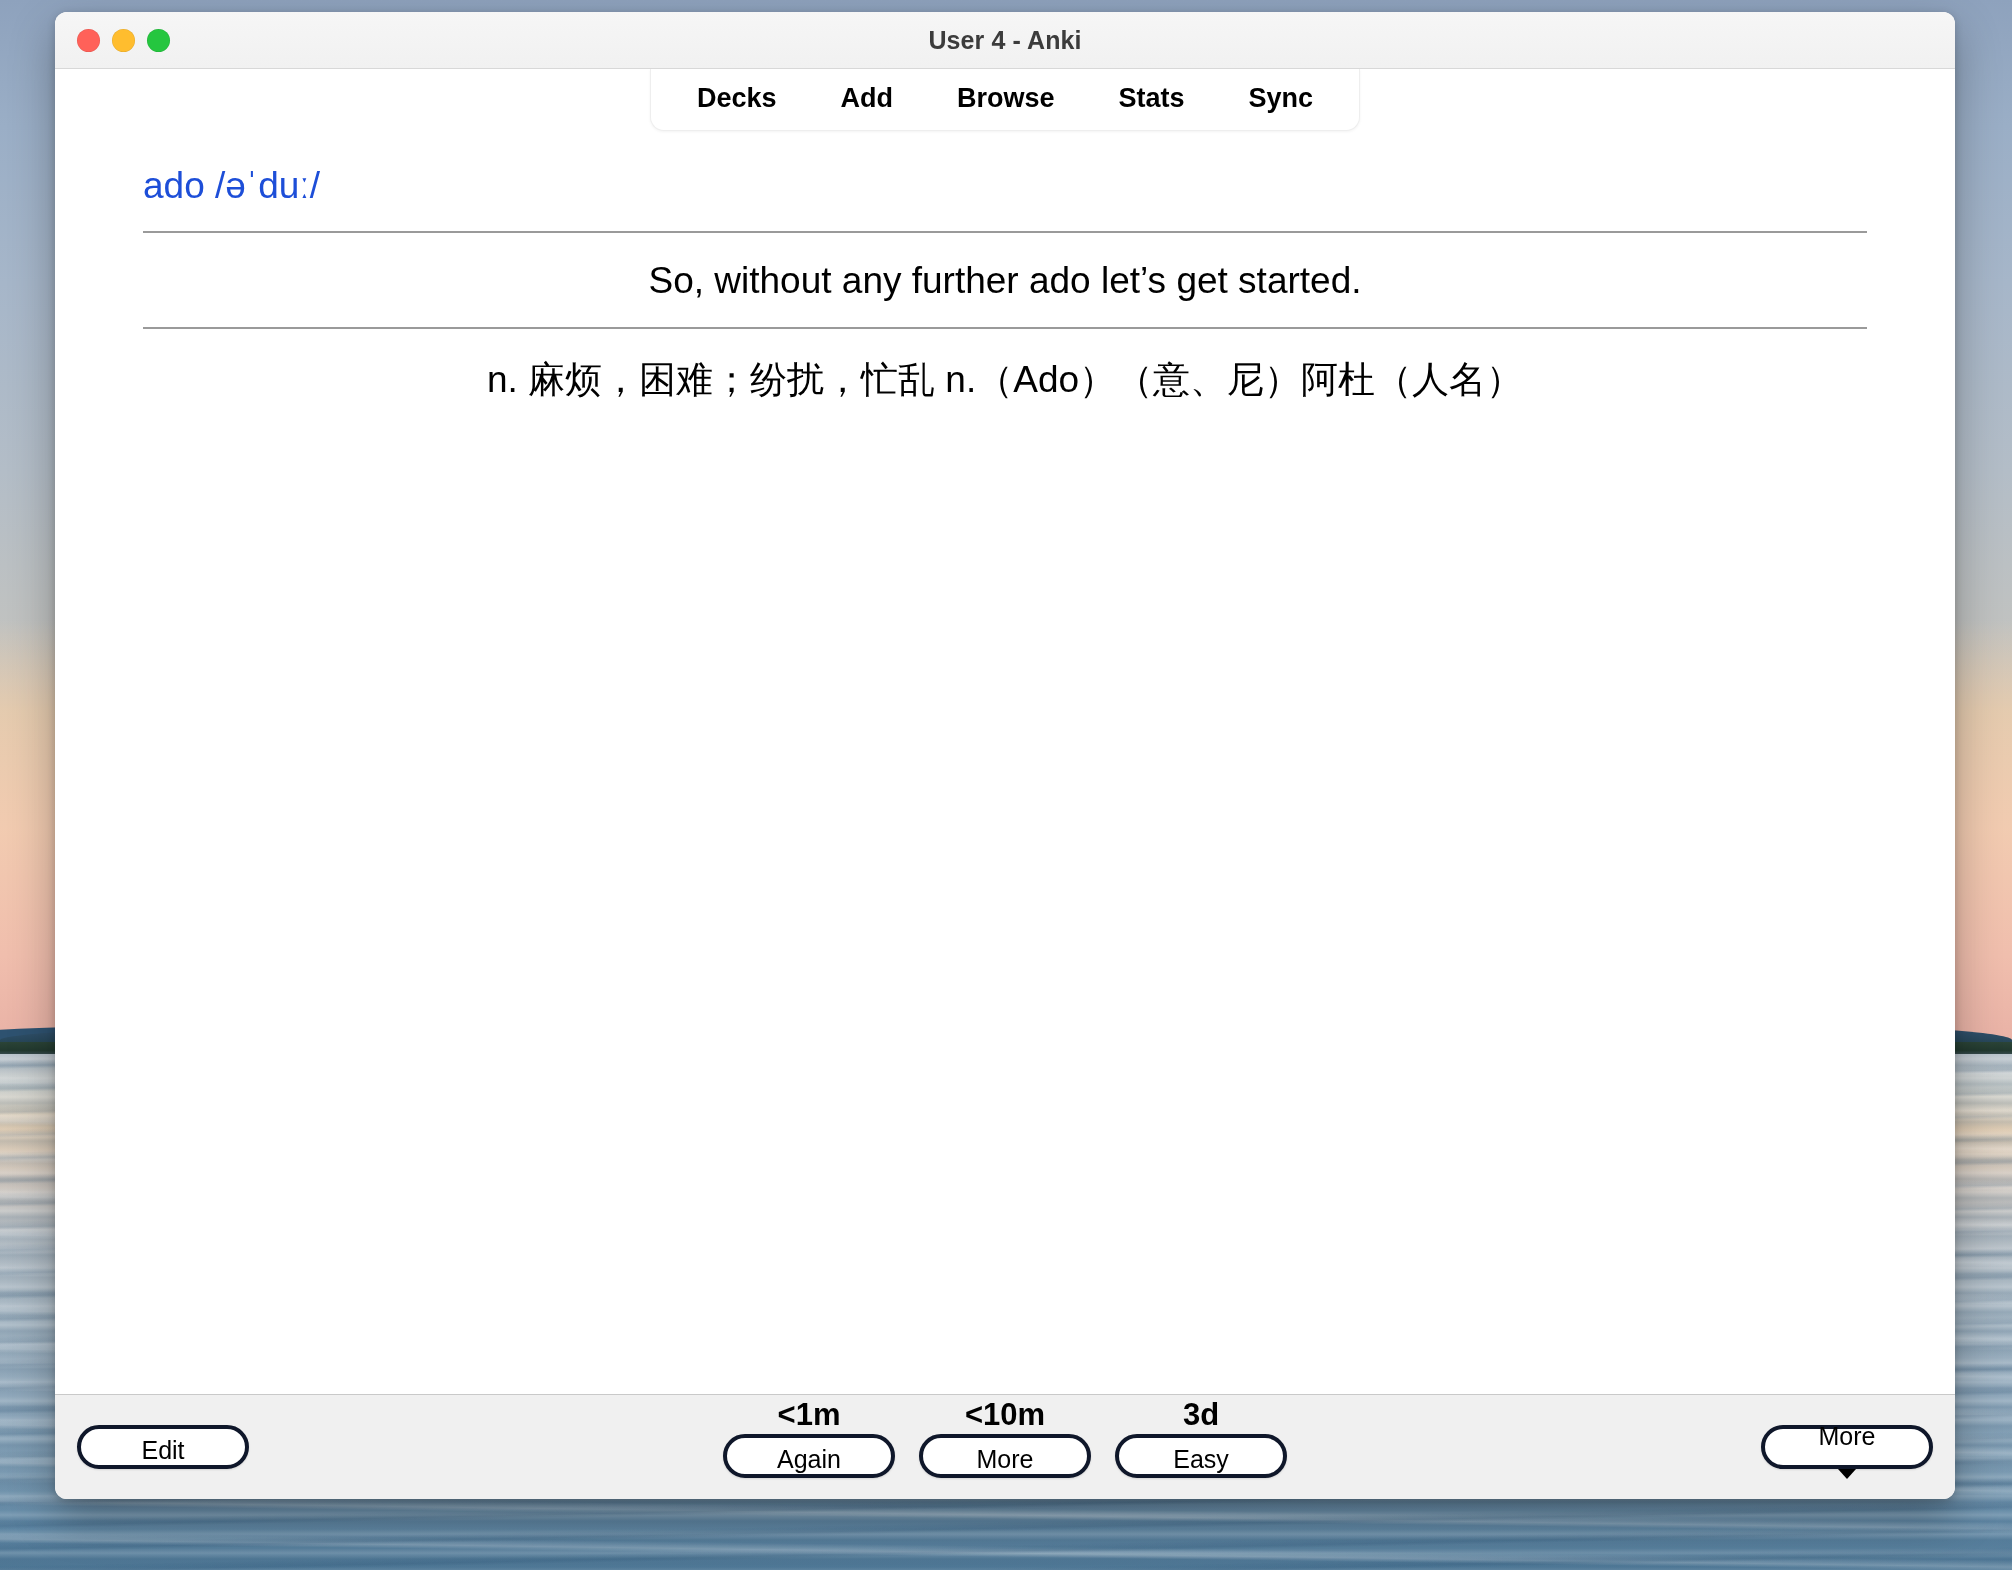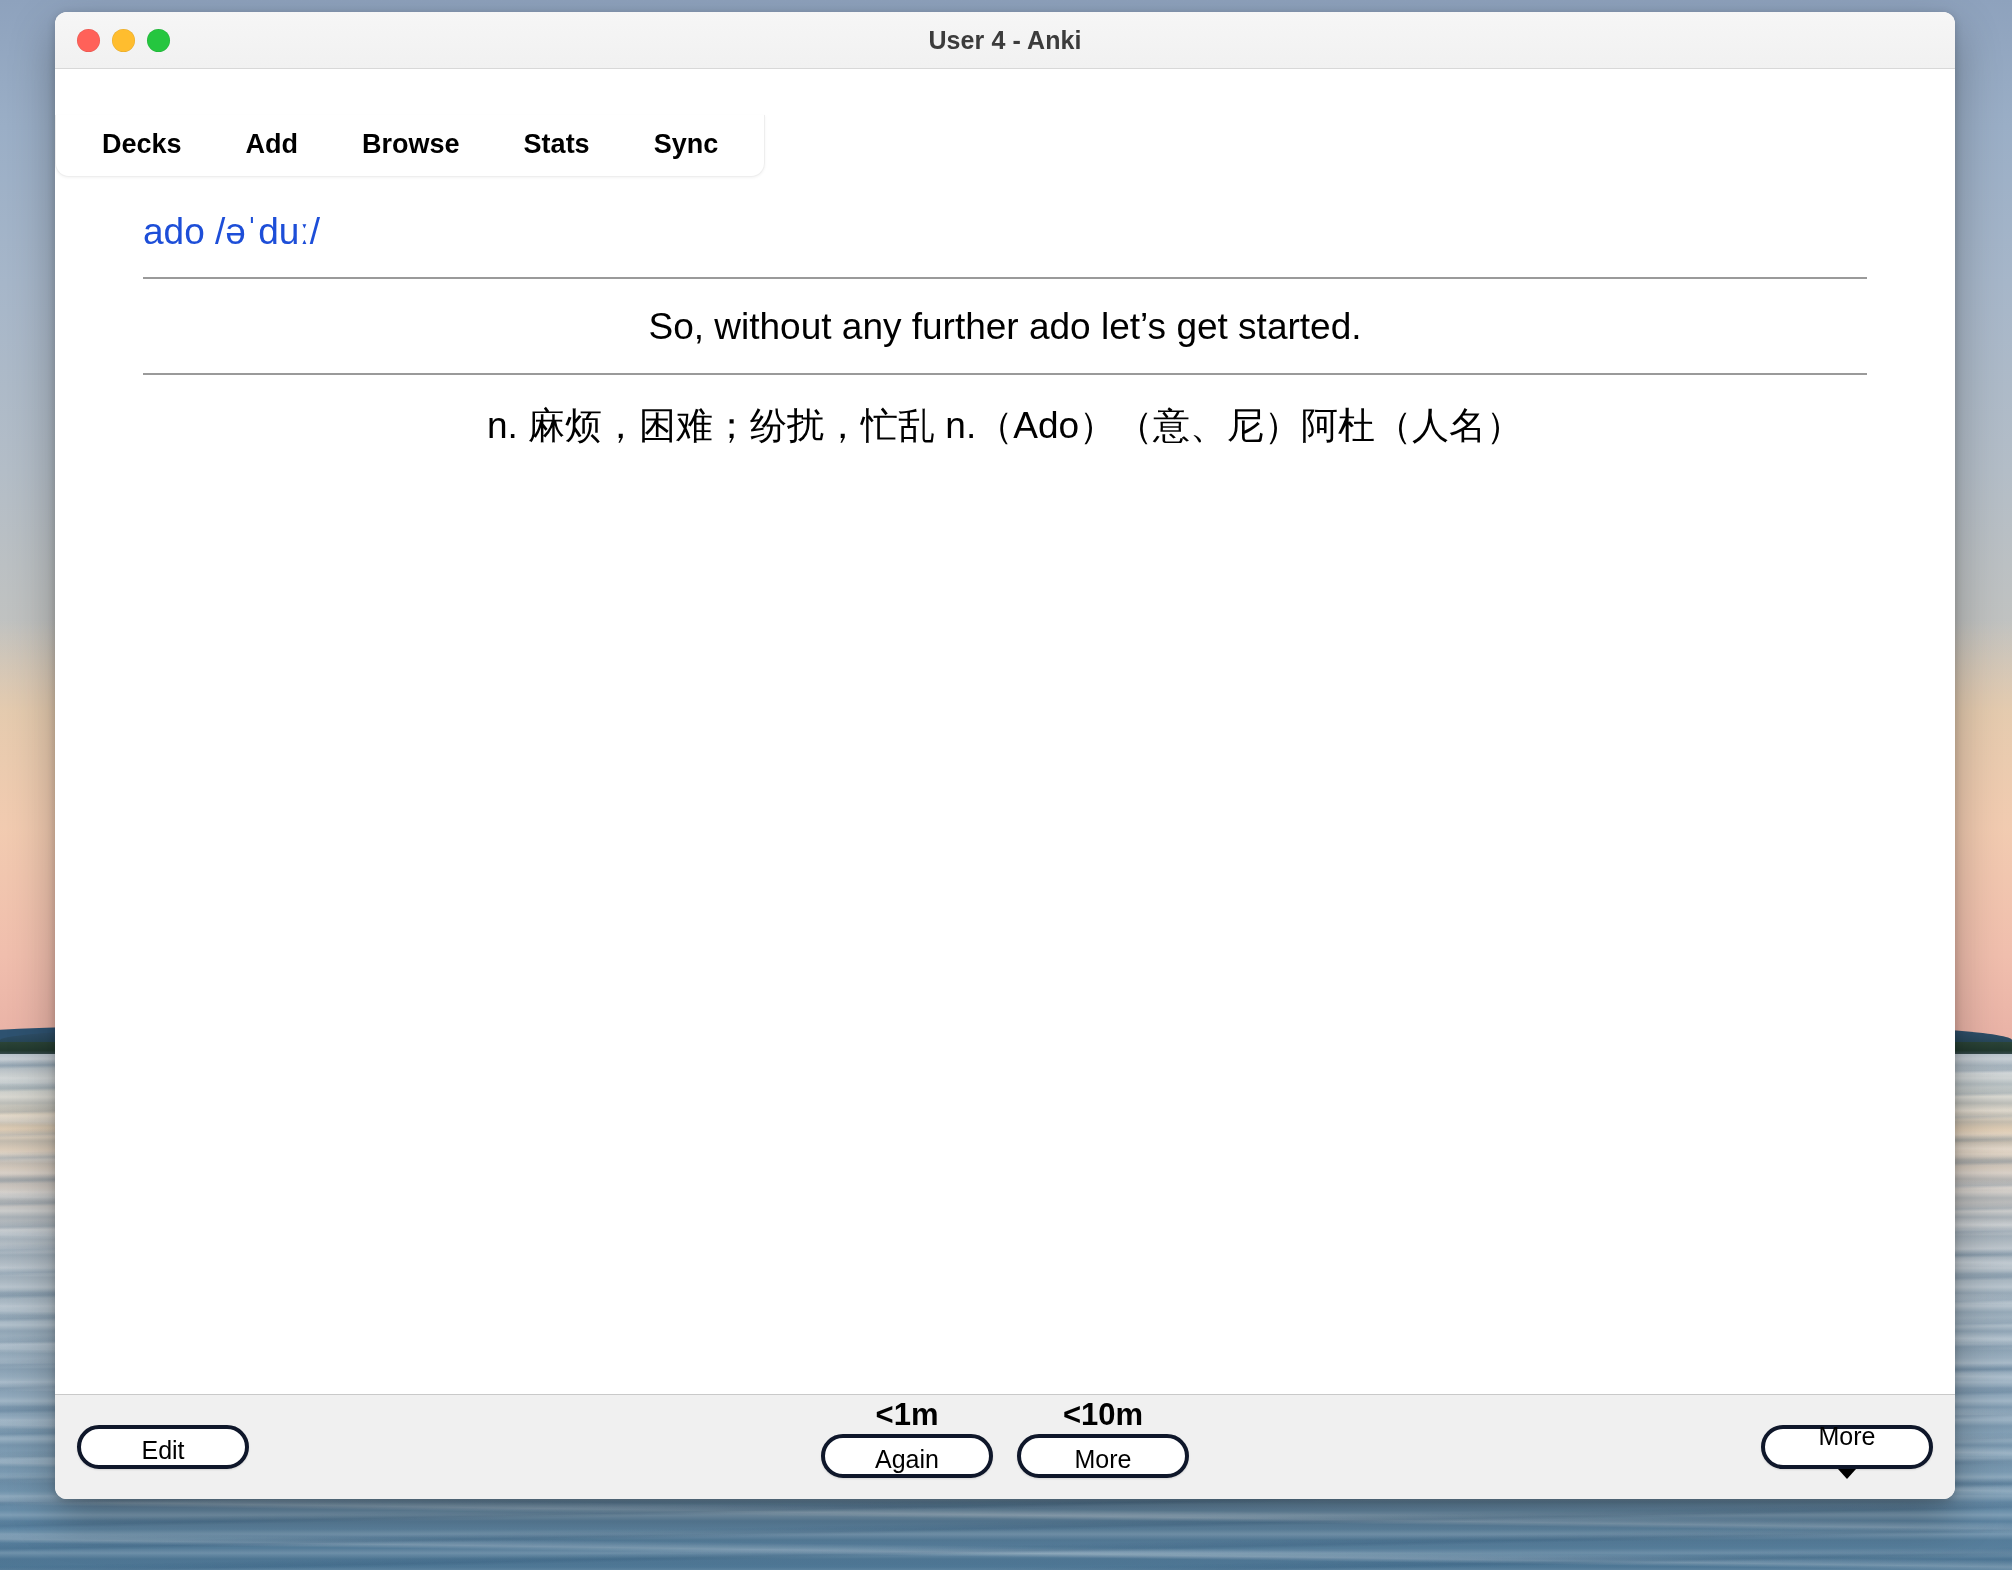--- a/index.html
+++ b/index.html
@@ -161,22 +161,21 @@
   #card-area {
     flex: 1 1 auto;
     position: relative;
     background: #ffffff;
     overflow: hidden;
   }
 
   
   #navbar-wrap {
     display: flex;
-    justify-content: flex-start;
-    margin-top: 46px;
+    justify-content: center;
   }
   #navbar {
     margin-top: 0;
     background: #ffffff;
     border: 1px solid #eeeeee;
     border-top: none;
     border-radius: 0 0 14px 14px;
     box-shadow: 0 1px 3px rgba(0,0,0,0.05);
     padding: 14px 46px 16px 46px;
     display: flex;
@@ -353,20 +352,24 @@
           <span class="answer-interval">&lt;1m</span>
           <button class="pill answer-btn">Again</button>
         </div>
 
         <div class="answer-col">
           <span class="answer-interval">&lt;10m</span>
           <button class="pill answer-btn">More</button>
         </div>
 
 
+        <div class="answer-col">
+          <span class="answer-interval">3d</span>
+          <button class="pill answer-btn">Easy</button>
+        </div>
 
       </div>
 
       <button id="more-button" class="pill">
         <span>More</span>
         <span id="more-caret"></span>
       </button>
 
     </div>
 

